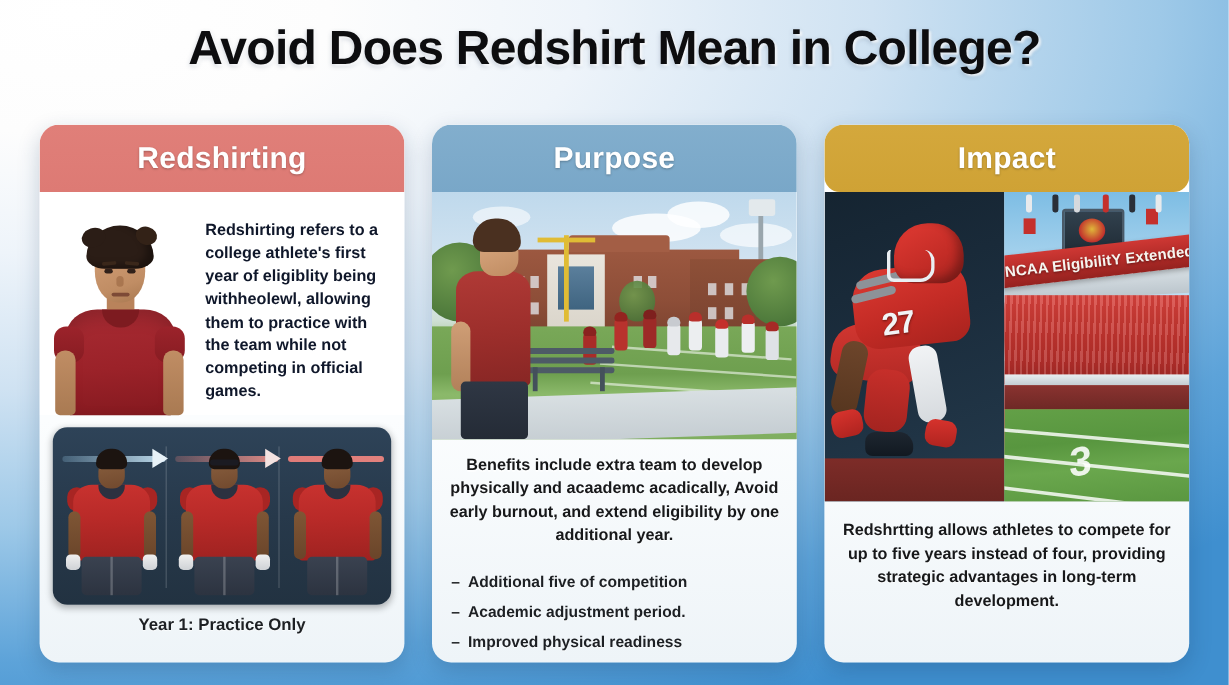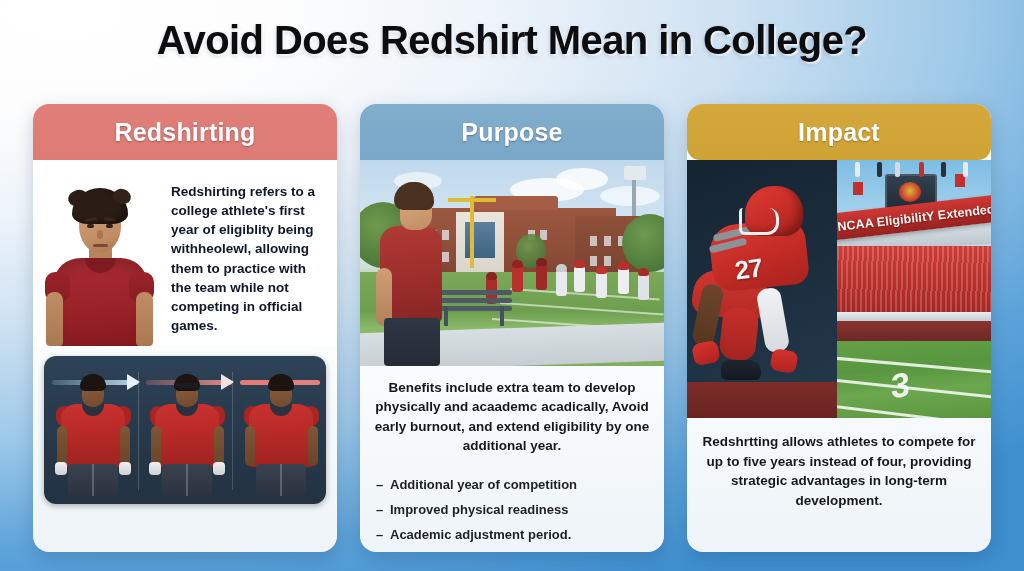--- a/index.html
+++ b/index.html
@@ -623,20 +623,21 @@
             <div class="pp-shoulder-r"></div>
           <div class="pp-jersey"></div>
           <div class="pp-arm-l"></div>
             <div class="pp-arm-r"></div>
           <div class="pp-pants"></div>
           <div class="pp-head"></div>
             <div class="pp-hair"></div>
         </div>
       </div>
 
+      <div class="year-caption">Year 1: Practice Only</div>
     </div>
   </div>
 
   <div class="card" id="card-purpose">
     <div class="card-header hdr-purpose">Purpose</div>
     <div class="card-body">
 
       <div class="purpose-photo">
         <div class="sky-cloud c1"></div>
         <div class="sky-cloud c2"></div>
@@ -708,23 +709,23 @@
           <div class="pl-arm"></div>
           <div class="pl-shorts"></div>
           <div class="pl-head"></div>
           <div class="pl-hair"></div>
         </div>
       </div>
 
       <div class="purpose-text">Benefits include extra team to develop physically and acaademc acadically, Avoid early burnout, and extend eligibility by one additional year.</div>
 
       <ul class="purpose-bullets">
-        <li><span class="dash">–</span><span>Additional year of competition</span></li>
+        <li><span class="dash">–</span><span>Additional five of competition</span></li>
+        <li><span class="dash">–</span><span>Academic adjustment period.</span></li>
         <li><span class="dash">–</span><span>Improved physical readiness</span></li>
-        <li><span class="dash">–</span><span>Academic adjustment period.</span></li>
       </ul>
     </div>
   </div>
 
   <div class="card" id="card-impact">
     <div class="card-header hdr-impact">Impact</div>
     <div class="card-body">
 
       <div class="impact-photos">
 

